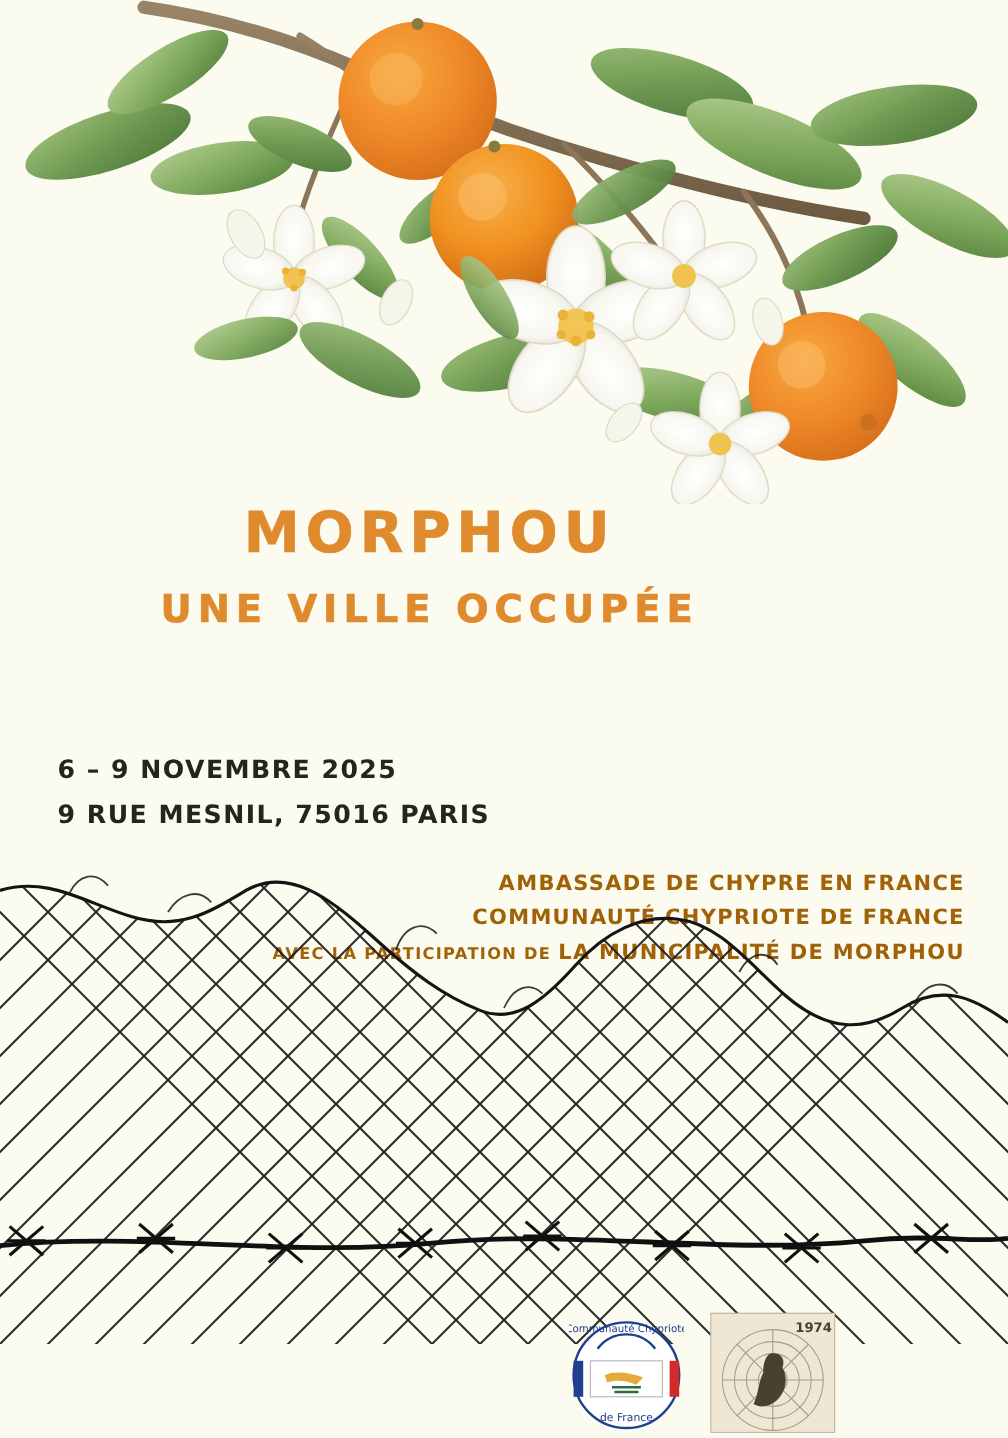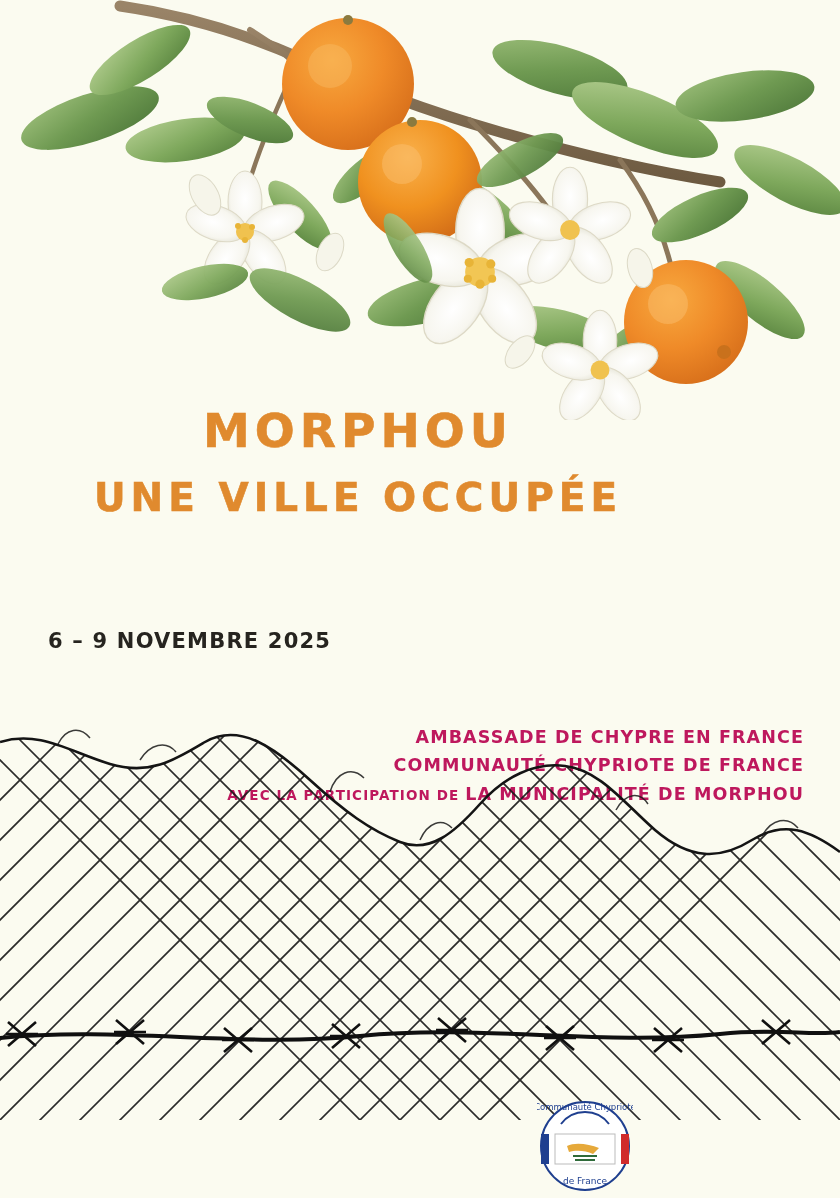--- a/index.html
+++ b/index.html
@@ -20,35 +20,35 @@
   #botanical {
     position: absolute;
     left: 0; top: 0;
     width: 840px; height: 420px;
     pointer-events: none;
   }
 
   
   #title-block {
     position: absolute;
-    left: 0; top: 401px;
+    left: 0; top: 415px;
     width: 716px;
     text-align: center;
   }
   .title-line {
     font-family: "DejaVu Sans", sans-serif;
     font-weight: bold;
     color: #e08a2e;
     letter-spacing: 5px;
     line-height: 1.28;
     text-transform: uppercase;
     -webkit-text-stroke: 0.6px #e08a2e;
   }
   #title-main { font-size: 47px; }
-  #title-sub  { font-size: 39px; margin-top: 12px; }
+  #title-sub  { font-size: 32px; margin-top: 12px; }
 
   
   #info-block {
     position: absolute;
     left: 48px; top: 622px;
     text-align: left;
   }
   .info-line {
     font-family: "DejaVu Sans", sans-serif;
     font-weight: bold;
@@ -63,21 +63,21 @@
   #org-block {
     position: absolute;
     right: 36px; top: 723px;
     text-align: right;
   }
   .org-line {
     font-family: "DejaVu Sans", sans-serif;
     font-weight: bold;
     font-size: 17.5px;
     letter-spacing: 1.1px;
-    color: #be185d;
+    color: #a16207;
     line-height: 1.62;
     text-transform: uppercase;
     margin-left: 30px;
   }
   .org-line.small-prefix { font-size: 13.5px; }
   .org-line .emph { font-size: 17.5px; }
 
   
   #fence {
     position: absolute;
@@ -244,20 +244,21 @@
     </g>
   </svg>
 
   <div id="title-block">
     <div class="title-line" id="title-main">MORPHOU</div>
     <div class="title-line" id="title-sub">UNE VILLE OCCUPÉE</div>
   </div>
 
   <div id="info-block">
     <div class="info-line">6 – 9 NOVEMBRE 2025</div>
+    <div class="info-line">9 RUE MESNIL, 75016 PARIS</div>
   </div>
 
   <div id="org-block">
     <div class="org-line">AMBASSADE DE CHYPRE EN FRANCE</div>
     <div class="org-line">COMMUNAUTÉ CHYPRIOTE DE FRANCE</div>
     <div class="org-line small-prefix">
       <span>AVEC LA PARTICIPATION DE</span>
       <span class="emph">LA MUNICIPALITÉ DE MORPHOU</span>
     </div>
   </div>
@@ -379,15 +380,35 @@
           <path d="M20 26 L 40 26" stroke="#2f6b3a" stroke-width="2"></path>
         </g>
         <rect x="4" y="40" width="8" height="30" fill="#1f3f8f"></rect>
         <rect x="84" y="40" width="8" height="30" fill="#d02b2b"></rect>
         <text x="48" y="16" text-anchor="middle" font-family="DejaVu Sans, sans-serif" font-size="8.5" fill="#1f3f8f">Communauté Chypriote</text>
         <text x="48" y="90" text-anchor="middle" font-family="DejaVu Sans, sans-serif" font-size="9" fill="#1f3f8f">de France</text>
       </svg>
     </div>
 
 
+    <div class="logo">
+      <svg width="104" height="100" viewBox="0 0 104 100">
+        <rect x="0" y="0" width="104" height="100" fill="#efe7d6" stroke="#b9a98a" stroke-width="1.5"></rect>
+        <g stroke="#8d7c5f" stroke-width="0.9" fill="none" opacity="0.7">
+          <circle cx="52" cy="56" r="12"></circle>
+            <circle cx="52" cy="56" r="22"></circle>
+          <circle cx="52" cy="56" r="32"></circle>
+            <circle cx="52" cy="56" r="42"></circle>
+          <path d="M10 56 L 94 56"></path>
+            <path d="M52 14 L 52 98"></path>
+          <path d="M22 26 L 82 86"></path>
+            <path d="M82 26 L 22 86"></path>
+        </g>
+        <g fill="#4a4030">
+          <path d="M50 34 C 58 32, 63 38, 60 46 C 64 52, 64 62, 58 70 C 52 78, 42 80, 36 76
+                   C 40 68, 40 58, 44 50 C 44 42, 46 36, 50 34 Z"></path>
+        </g>
+        <text x="86" y="16" text-anchor="middle" font-family="DejaVu Sans, sans-serif" font-size="11" font-weight="bold" fill="#4a4030">1974</text>
+      </svg>
+    </div>
   </div>
 
 </div>
 
 </body></html>

